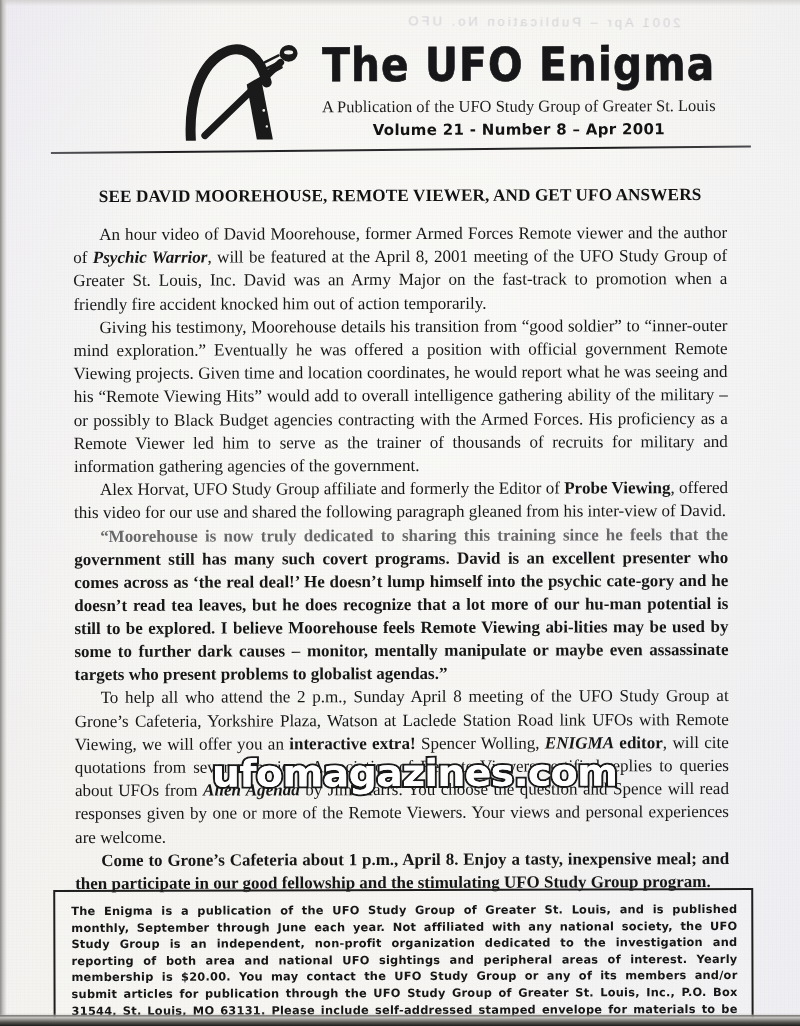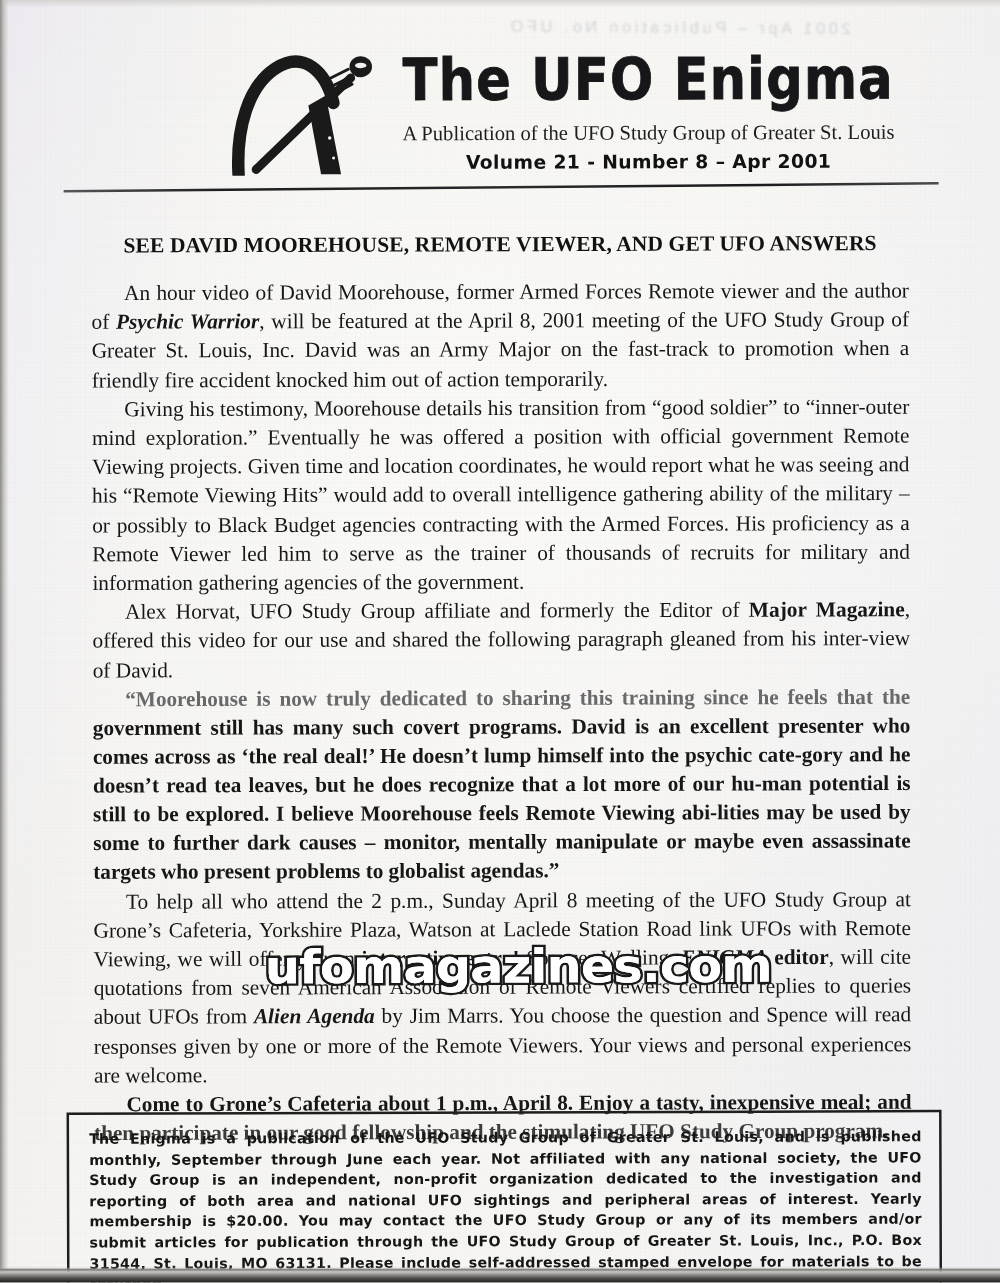--- a/index.html
+++ b/index.html
@@ -289,21 +289,21 @@
     <div class="rule"></div>
 
     <div class="article">
 
       <h1 class="headline">SEE DAVID MOOREHOUSE, REMOTE VIEWER, AND GET UFO ANSWERS</h1>
 
       <p class="body"><span>An hour video of David Moorehouse, former Armed Forces Remote viewer and the author of </span><span class="bi">Psychic Warrior</span><span>, will be featured at the April 8, 2001 meeting of  the  UFO Study Group of Greater St. Louis, Inc.  David was an Army Major on the fast-track to promotion when a friendly fire accident knocked him out of action temporarily.</span></p>
 
       <p class="body">Giving his testimony, Moorehouse details his transition from “good soldier” to “inner-outer mind exploration.”  Eventually he was offered a position with official government Remote Viewing projects.  Given time and location coordinates, he would report what he was seeing and his “Remote Viewing Hits” would add to overall intelligence gathering ability of the military – or possibly to Black Budget agencies contracting with the Armed Forces.  His proficiency as a Remote Viewer led him to serve as the trainer of thousands of recruits for military and information gathering agencies of the government.</p>
 
-      <p class="body"><span>Alex Horvat, UFO Study Group affiliate and formerly the Editor of </span><b class="bold">Major Magazine</b><span>, offered this video for our use and shared the following paragraph gleaned from his inter-view of David.</span></p>
+      <p class="body"><span>Alex Horvat, UFO Study Group affiliate and formerly the Editor of </span><b class="bold">Probe Viewing</b><span>, offered this video for our use and shared the following paragraph gleaned from his inter-view of David.</span></p>
 
       <p class="body quote"><span class="faded">“Moorehouse is now truly dedicated to sharing this training since he feels that the</span><span> government still has many such covert programs.  David is an excellent presenter who comes across as ‘the real deal!’  He doesn’t lump himself into the psychic cate-gory and he doesn’t read tea leaves, but he does recognize that a lot more of our hu-man potential is still to be explored.  I believe Moorehouse feels Remote Viewing abi-lities may be used by some to further dark causes – monitor, mentally manipulate or maybe even assassinate targets who present problems to globalist agendas.”</span></p>
 
       <p class="body"><span>To help all who attend the 2 p.m., Sunday April 8 meeting of the UFO Study Group at Grone’s Cafeteria, Yorkshire Plaza, Watson at Laclede Station Road link UFOs with Remote Viewing, we will offer you an </span><b class="bold">interactive extra!</b><span>  Spencer Wolling, </span><span class="bi">ENIGMA</span><b class="bold"> editor</b><span>, will cite quotations from seven American Association of Remote Viewers certified replies to queries about UFOs from </span><span class="bi">Alien Agenda</span><span> by Jim Marrs.  You choose the question and Spence will read responses given by one or more of the Remote Viewers.  Your views and personal experiences are welcome.</span></p>
 
       <p class="body closing">Come to Grone’s Cafeteria about 1 p.m., April 8.  Enjoy a tasty, inexpensive meal; and then participate in our good fellowship and the stimulating UFO Study Group program.</p>
     </div>
 
     <div class="watermark">ufomagazines.com</div>
     <div class="watermark-fill">ufomagazines.com</div>

